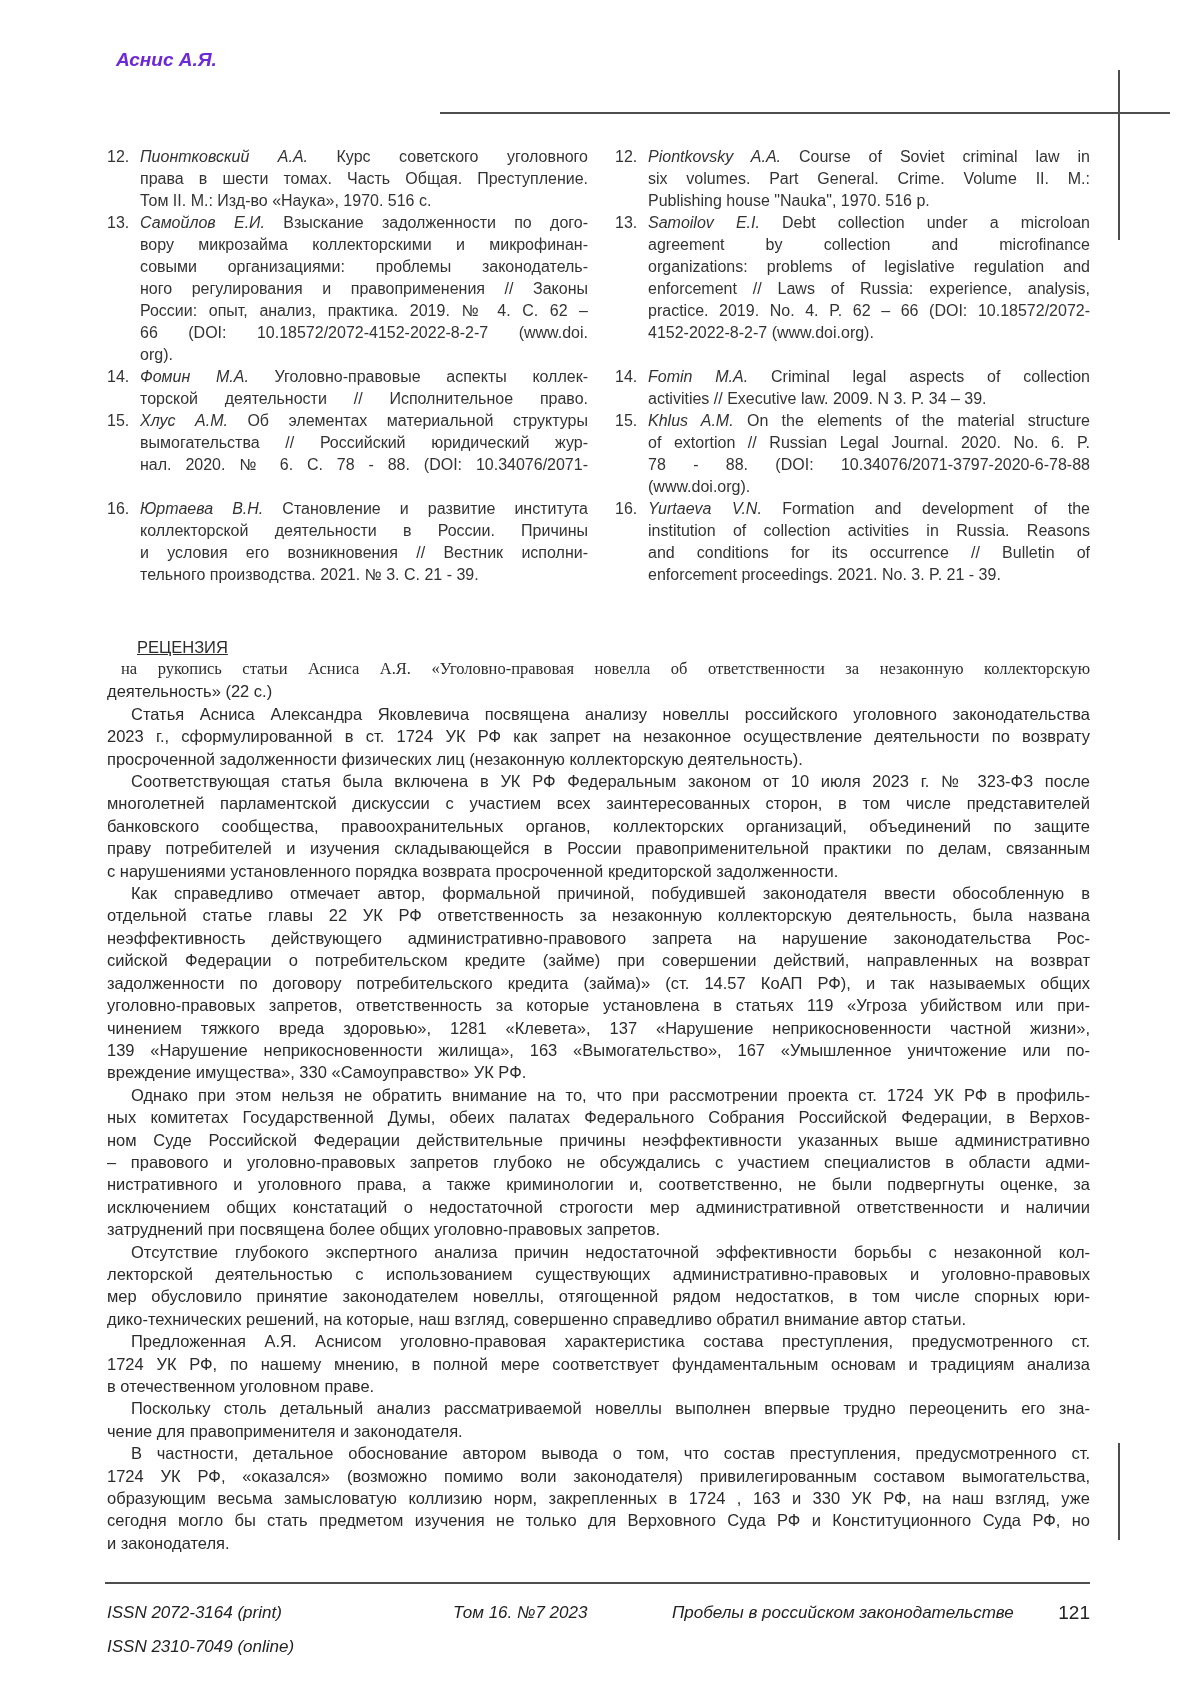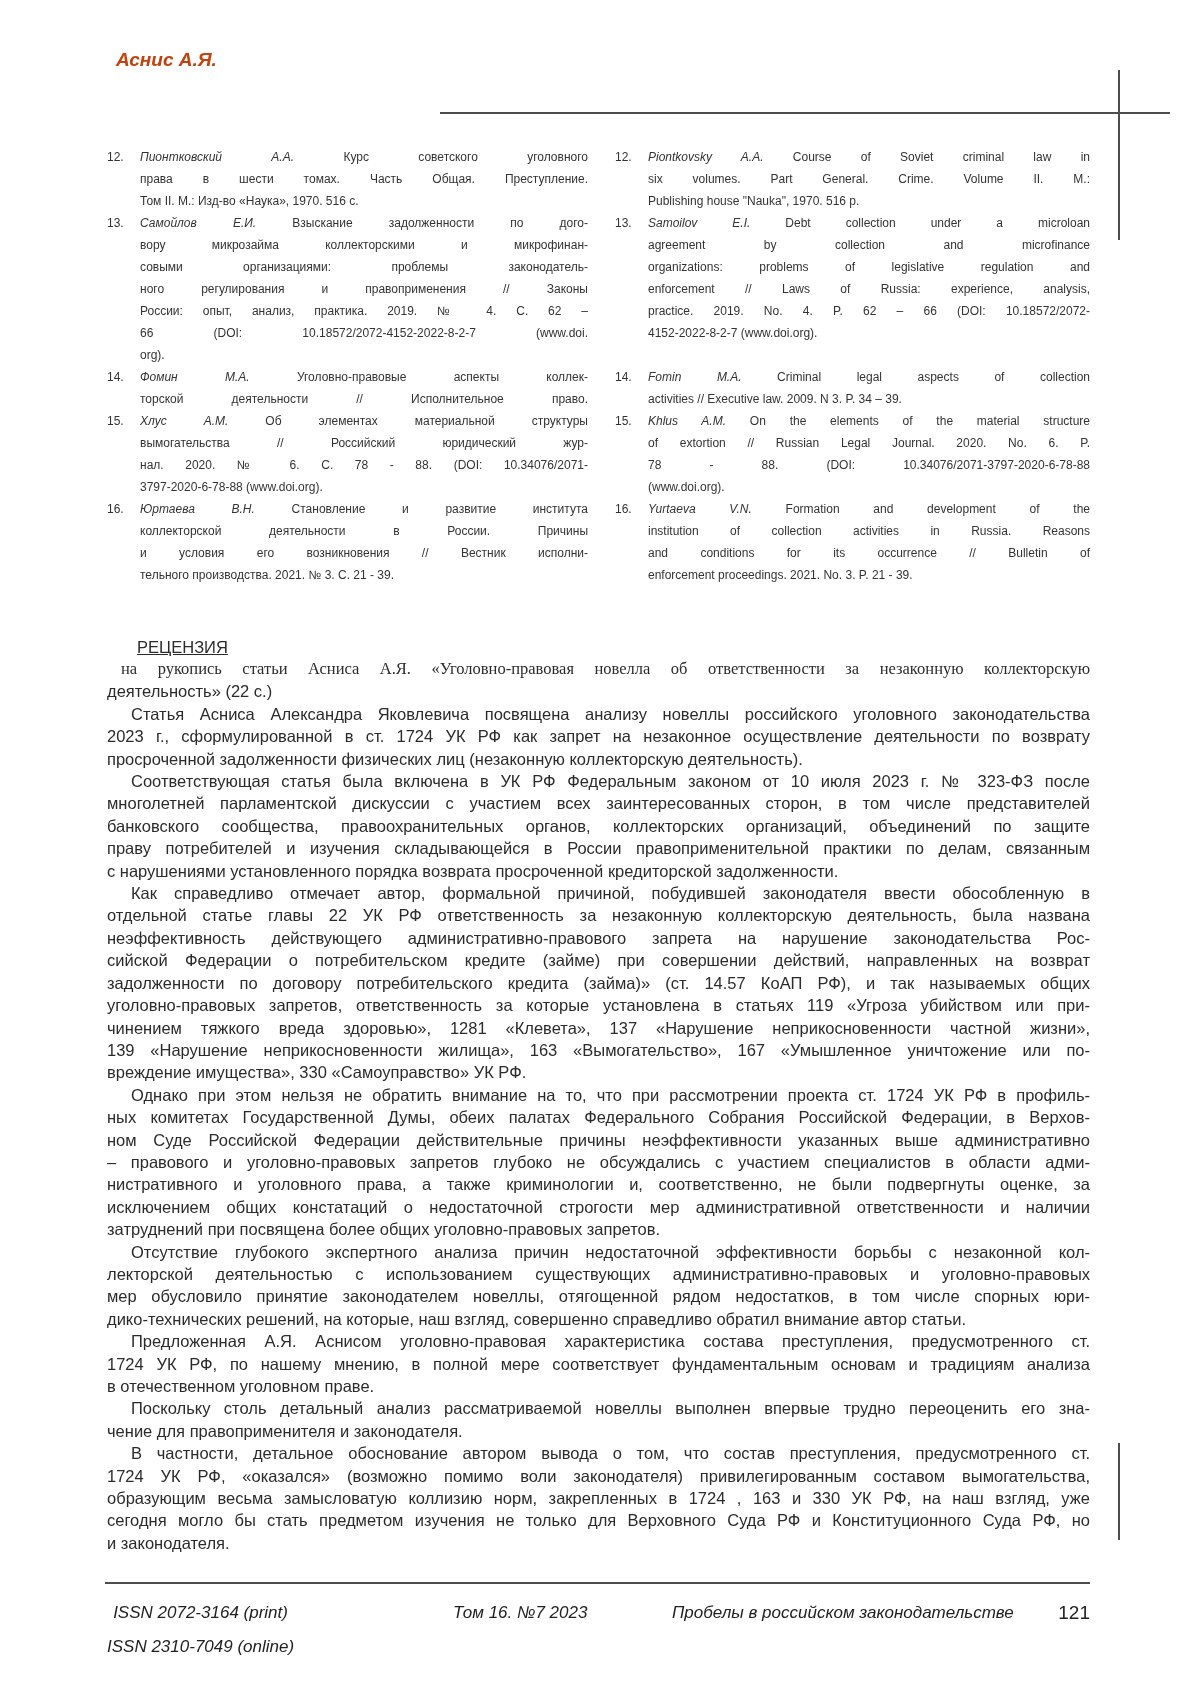--- a/index.html
+++ b/index.html
@@ -1,45 +1,45 @@
 <!DOCTYPE html>
 <html><head>
 <meta charset="utf-8">
 <style>
   html,body{margin:0;padding:0;background:#ffffff;}
   .page{position:relative;width:1200px;height:1697px;background:#ffffff;overflow:hidden;
         font-family:"Liberation Sans",sans-serif;color:#303030;}
   
   .author{position:absolute;left:116px;top:48px;font-style:italic;font-weight:bold;
-          font-size:19px;line-height:24px;color:#c2410c;}
+          font-size:19px;line-height:24px;color:#6d28d9;}
   .title{position:absolute;right:110px;top:44px;text-align:right;font-style:italic;font-weight:bold;
          font-size:19px;line-height:30px;color:#1c1c1c;}
   .header-rule{position:absolute;left:440px;top:112px;width:730px;height:2px;background:#4d4d4d;}
   .vbar{position:absolute;left:1118px;width:2px;background:#4d4d4d;}
   #bar-top{top:70px;height:170px;}
   #bar-bottom{top:1443px;height:97px;}
   
   .refs{position:absolute;left:107px;top:146px;width:983px;display:grid;
         grid-template-columns:481px 475px;column-gap:27px;row-gap:0;
-        font-size:12px;line-height:22px;color:#333;}
+        font-size:16px;line-height:22px;color:#333;}
   .ref{display:flex;align-items:flex-start;}
   .num{flex:0 0 33px;}
   .rbody{flex:1 1 auto;min-width:0;}
   .tl{text-align:justify;}
   .jl{text-align-last:justify;}
   i{font-style:italic;}
   
   .review{position:absolute;left:107px;top:636px;width:983px;
           font-size:16.5px;line-height:22.4px;color:#2b2b2b;}
   .review-heading{text-decoration:underline;padding-left:30px;
                   line-height:22px;color:#2b2b2b;}
   
   .footer-rule{position:absolute;left:105px;top:1582px;width:985px;height:2px;background:#4d4d4d;}
   .footer{position:absolute;left:107px;top:1596px;width:983px;height:80px;
-          font-style:italic;font-size:17px;line-height:34px;color:#222;text-align:center;}
+          font-style:italic;font-size:17px;line-height:34px;color:#222;}
   .f-issn{position:absolute;left:0;top:0;}
   .f-vol{position:absolute;left:346px;top:0;}
   .f-journal{position:absolute;left:565px;top:0;}
   .f-page{position:absolute;right:0;top:0;font-style:normal;font-size:19px;color:#222;}
 </style>
 </head>
 <body>
 
 <div class="page">
   <div class="author">Аснис А.Я.</div>
@@ -101,21 +101,20 @@
           <div class="tl jl"><i>Fomin M.A. </i>Criminal legal aspects of collection</div>
           <div class="tl">activities // Executive law. 2009. N 3. P. 34 – 39.</div>
         </div>
       </div>
       <div class="ref">
         <div class="num">15.</div>
         <div class="rbody">
           <div class="tl jl"><i>Хлус А.М. </i>Об элементах материальной структуры</div>
           <div class="tl jl">вымогательства // Российский юридический жур-</div>
           <div class="tl jl">нал. 2020. № 6. С. 78 - 88. (DOI: 10.34076/2071-</div>
-          <div class="tl">3797-2020-6-78-88 (www.doi.org).</div>
         </div>
       </div>
       <div class="ref">
         <div class="num">15.</div>
         <div class="rbody">
           <div class="tl jl"><i>Khlus A.M. </i>On the elements of the material structure</div>
           <div class="tl jl">of extortion // Russian Legal Journal. 2020. No. 6. P.</div>
           <div class="tl jl">78 - 88. (DOI: 10.34076/2071-3797-2020-6-78-88</div>
           <div class="tl">(www.doi.org).</div>
         </div>

